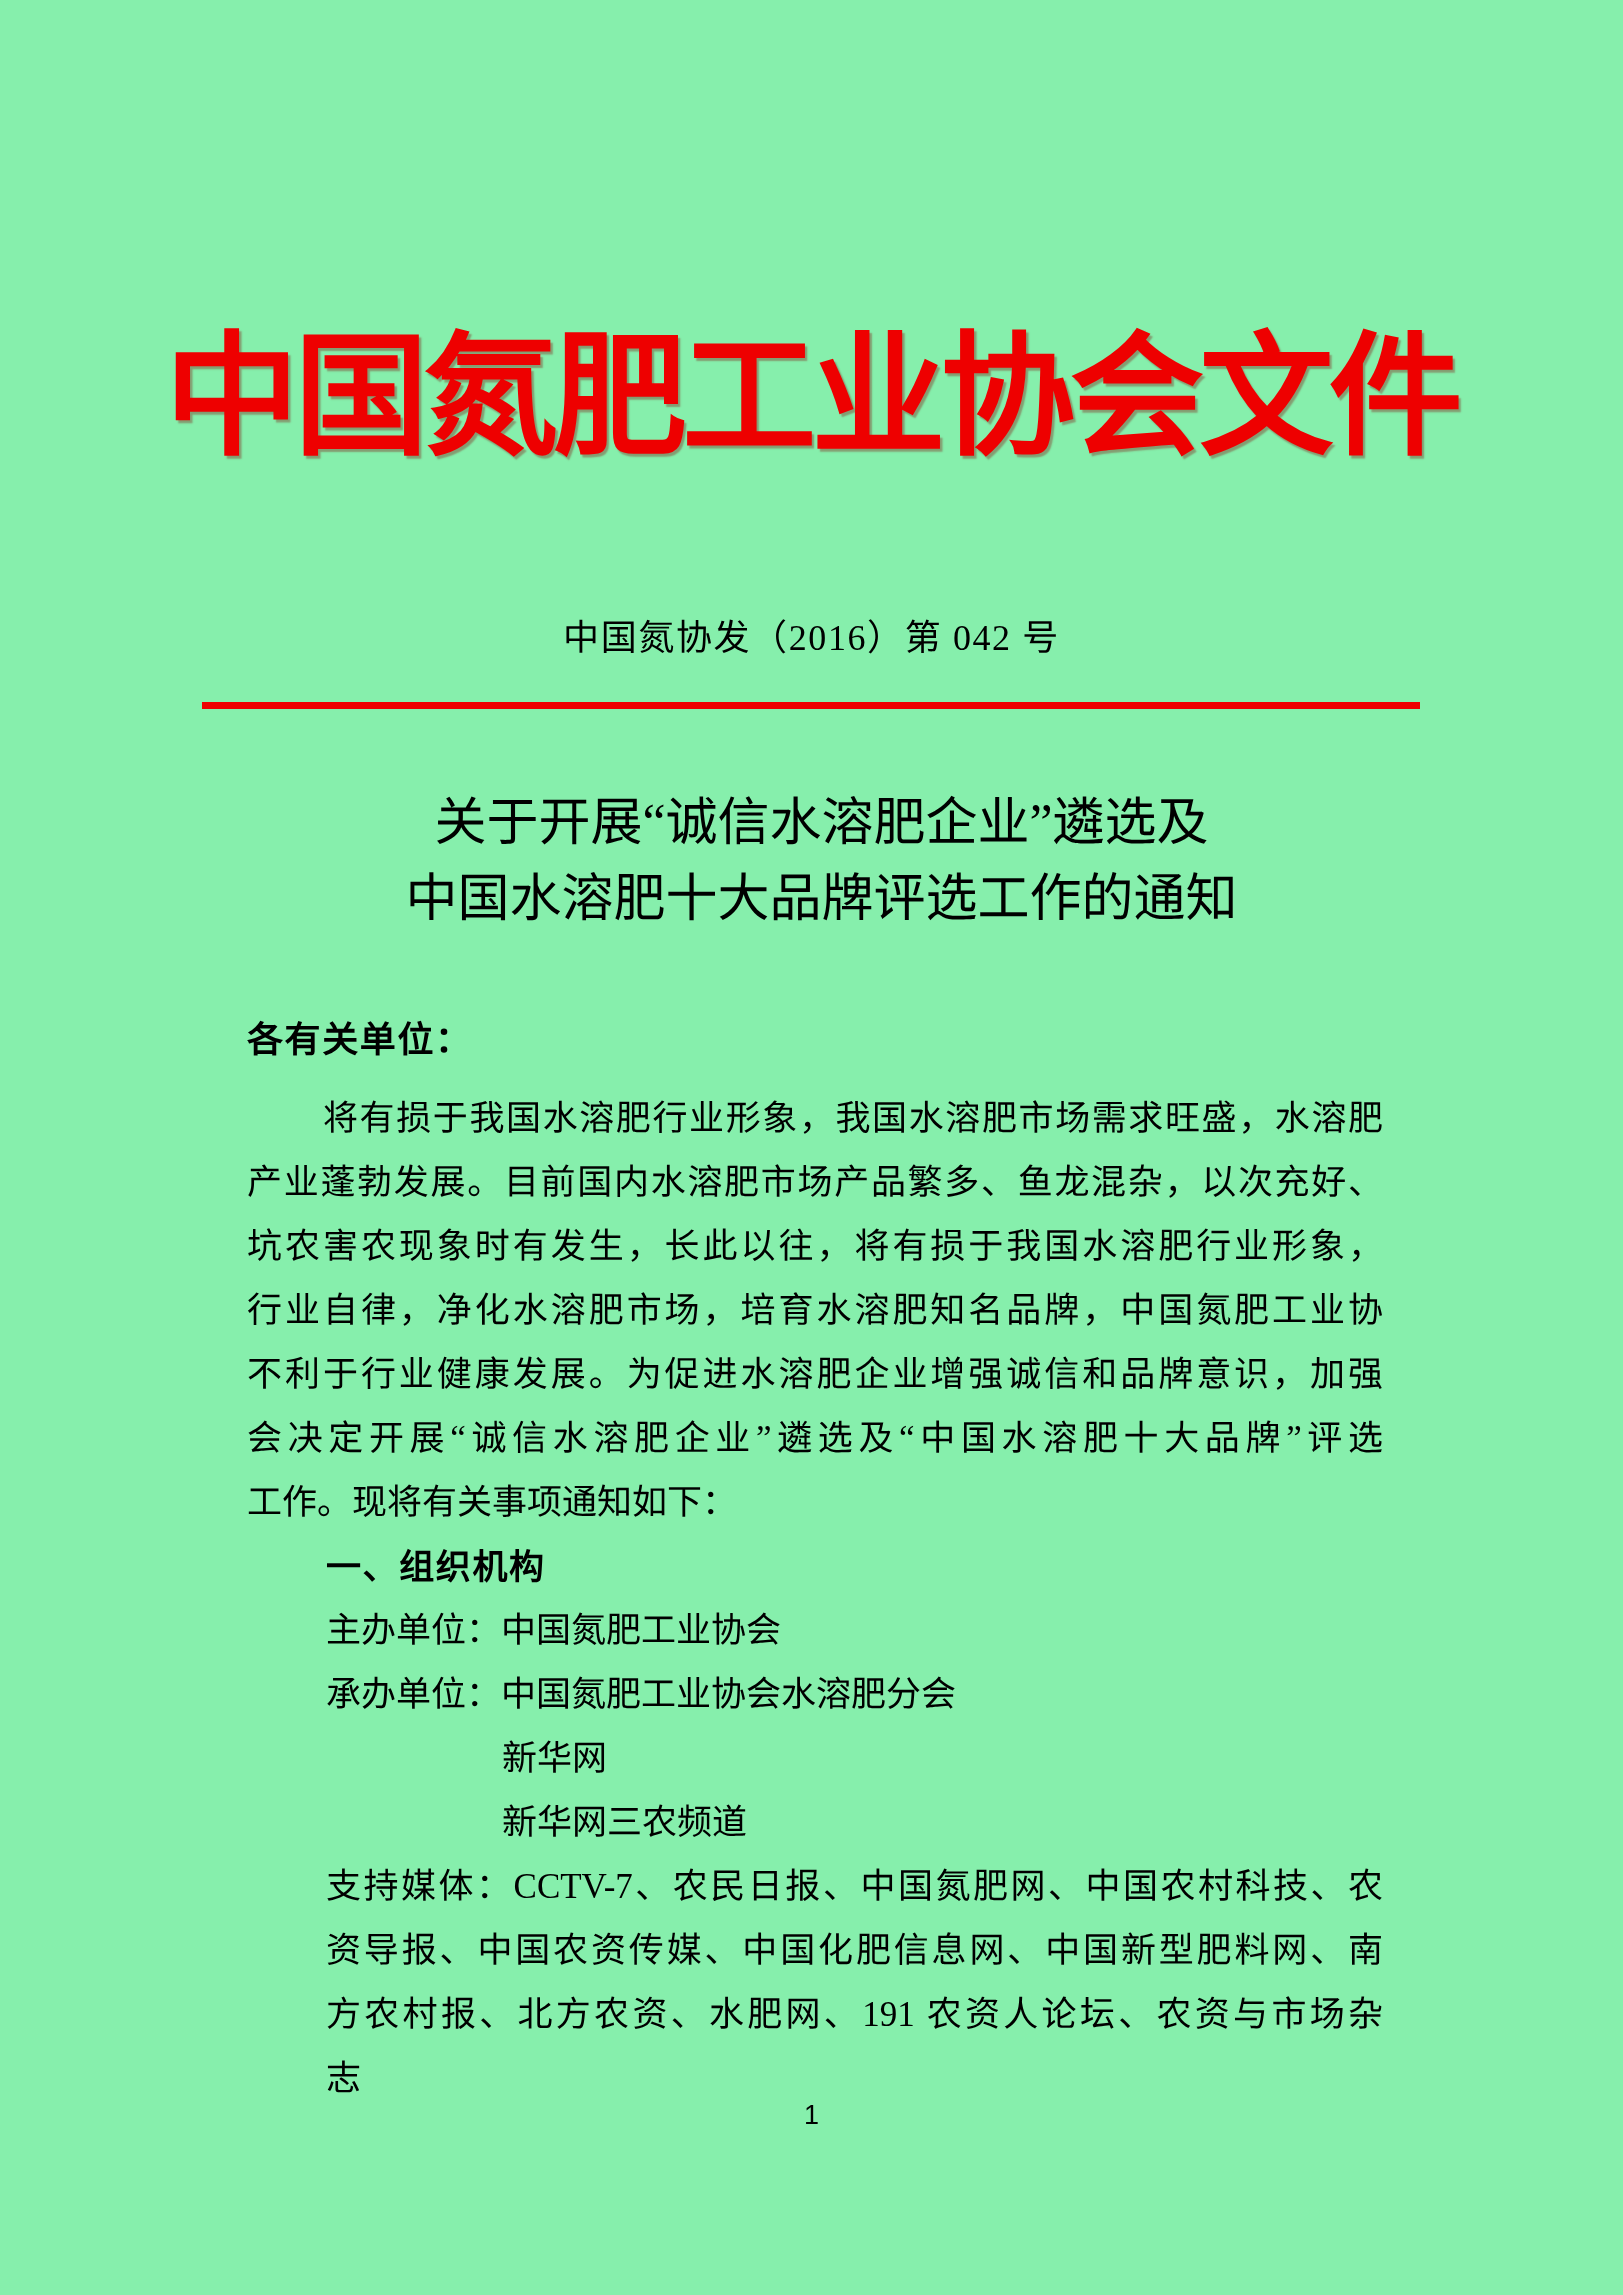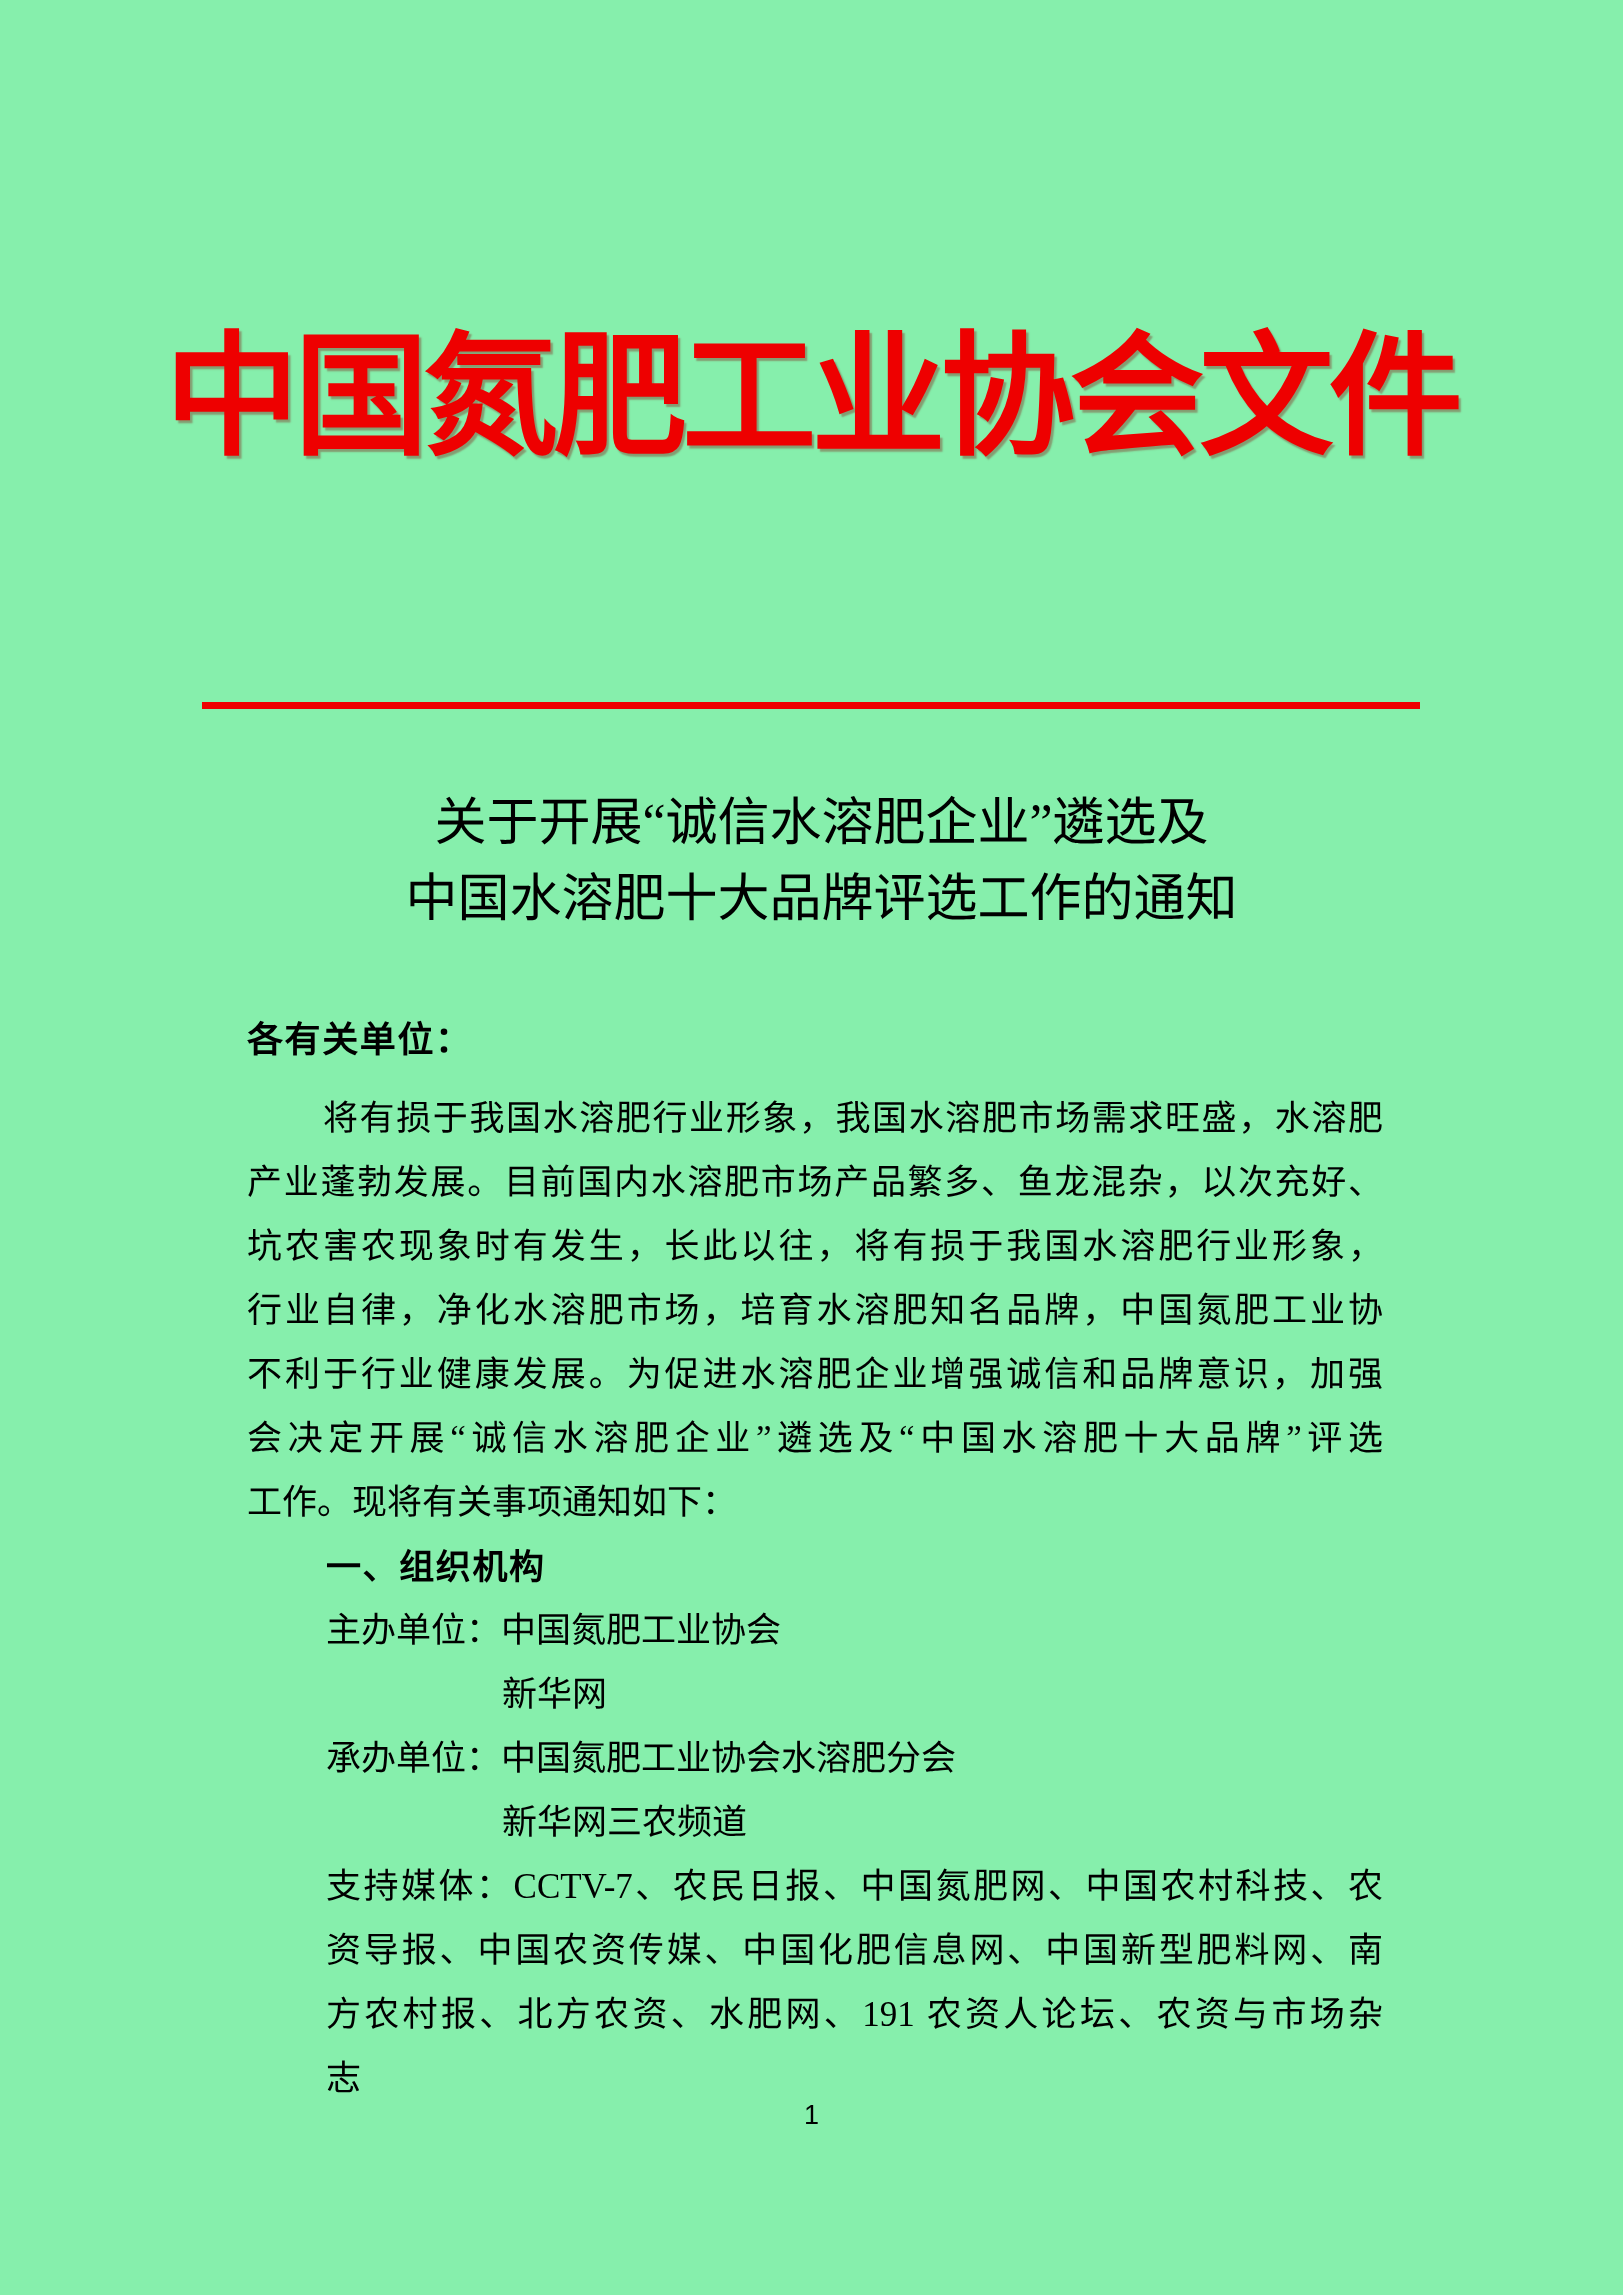--- a/index.html
+++ b/index.html
@@ -109,20 +109,21 @@
     font-family: "Liberation Sans", "DejaVu Sans", sans-serif;
   }
 </style>
 </head>
 <body>
 
 <div class="page">
 
   <div class="letterhead">中国氮肥工业协会文件</div>
 
+  <div class="doc-number">中国氮协发（2016）第 042 号</div>
 
   <div class="red-rule"></div>
 
   <div class="notice-title">
     <div>关于开展“诚信水溶肥企业”遴选及</div>
     <div>中国水溶肥十大品牌评选工作的通知</div>
   </div>
 
   <div class="salutation">各有关单位：</div>
 
@@ -131,22 +132,22 @@
     <div class="ln j">产业蓬勃发展。目前国内水溶肥市场产品繁多、鱼龙混杂，以次充好、</div>
     <div class="ln j">坑农害农现象时有发生，长此以往，将有损于我国水溶肥行业形象，</div>
     <div class="ln j">行业自律，净化水溶肥市场，培育水溶肥知名品牌，中国氮肥工业协</div>
     <div class="ln j">不利于行业健康发展。为促进水溶肥企业增强诚信和品牌意识，加强</div>
     <div class="ln j">会决定开展“诚信水溶肥企业”遴选及“中国水溶肥十大品牌”评选</div>
     <div class="ln">工作。现将有关事项通知如下：</div>
 
     <div class="ln ind sec">一、组织机构</div>
 
     <div class="ln ind">主办单位：中国氮肥工业协会</div>
+    <div class="ln ind">承办单位：中国氮肥工业协会水溶肥分会</div>
     <div class="ln ind3">新华网</div>
-    <div class="ln ind">承办单位：中国氮肥工业协会水溶肥分会</div>
     <div class="ln ind3">新华网三农频道</div>
     <div class="ln ind j">支持媒体：CCTV-7、农民日报、中国氮肥网、中国农村科技、农</div>
     <div class="ln ind j">资导报、中国农资传媒、中国化肥信息网、中国新型肥料网、南</div>
     <div class="ln ind j">方农村报、北方农资、水肥网、191 农资人论坛、农资与市场杂</div>
     <div class="ln ind">志</div>
   </div>
 
   <div class="pageno">1</div>
 
 </div>

